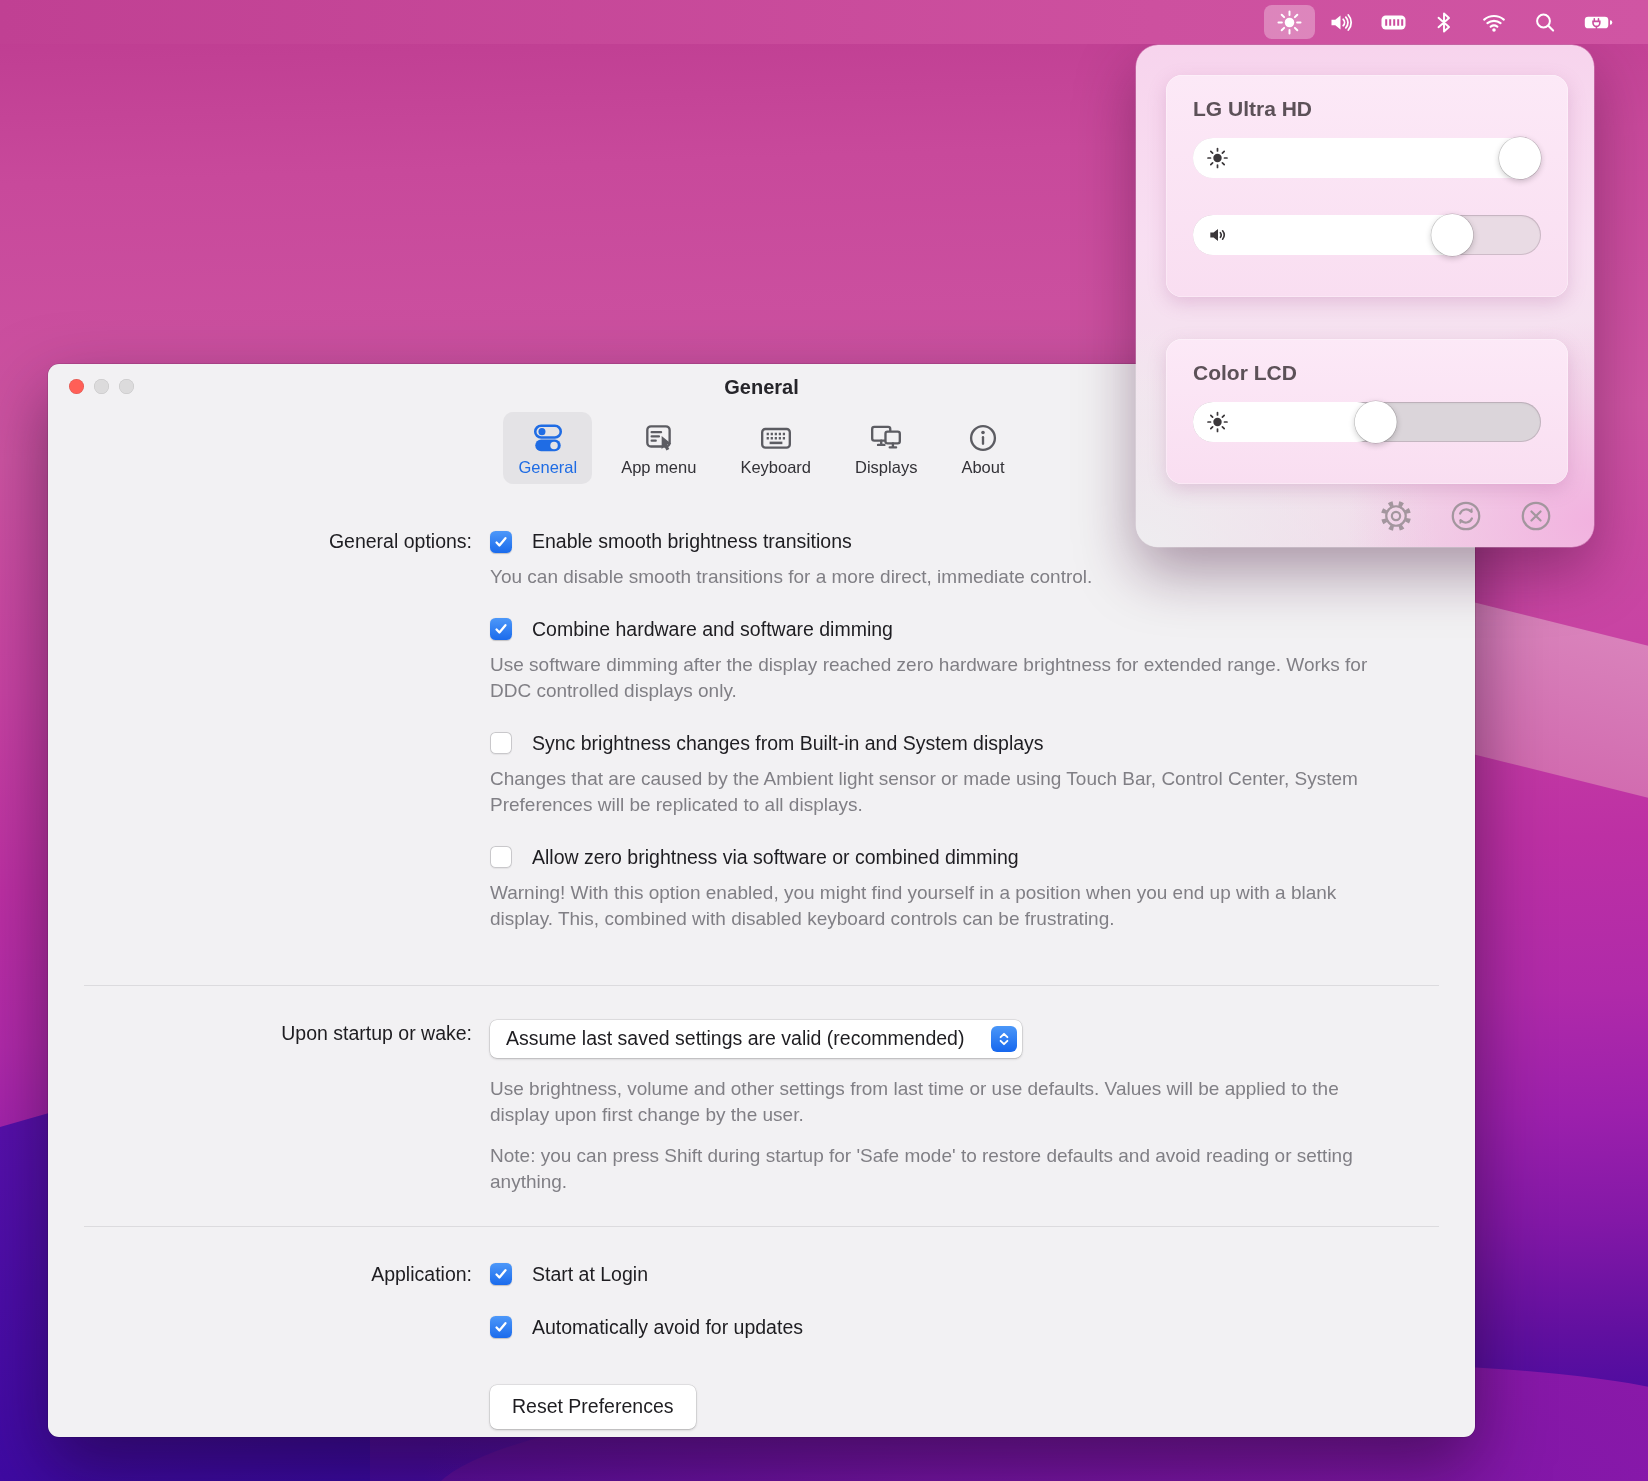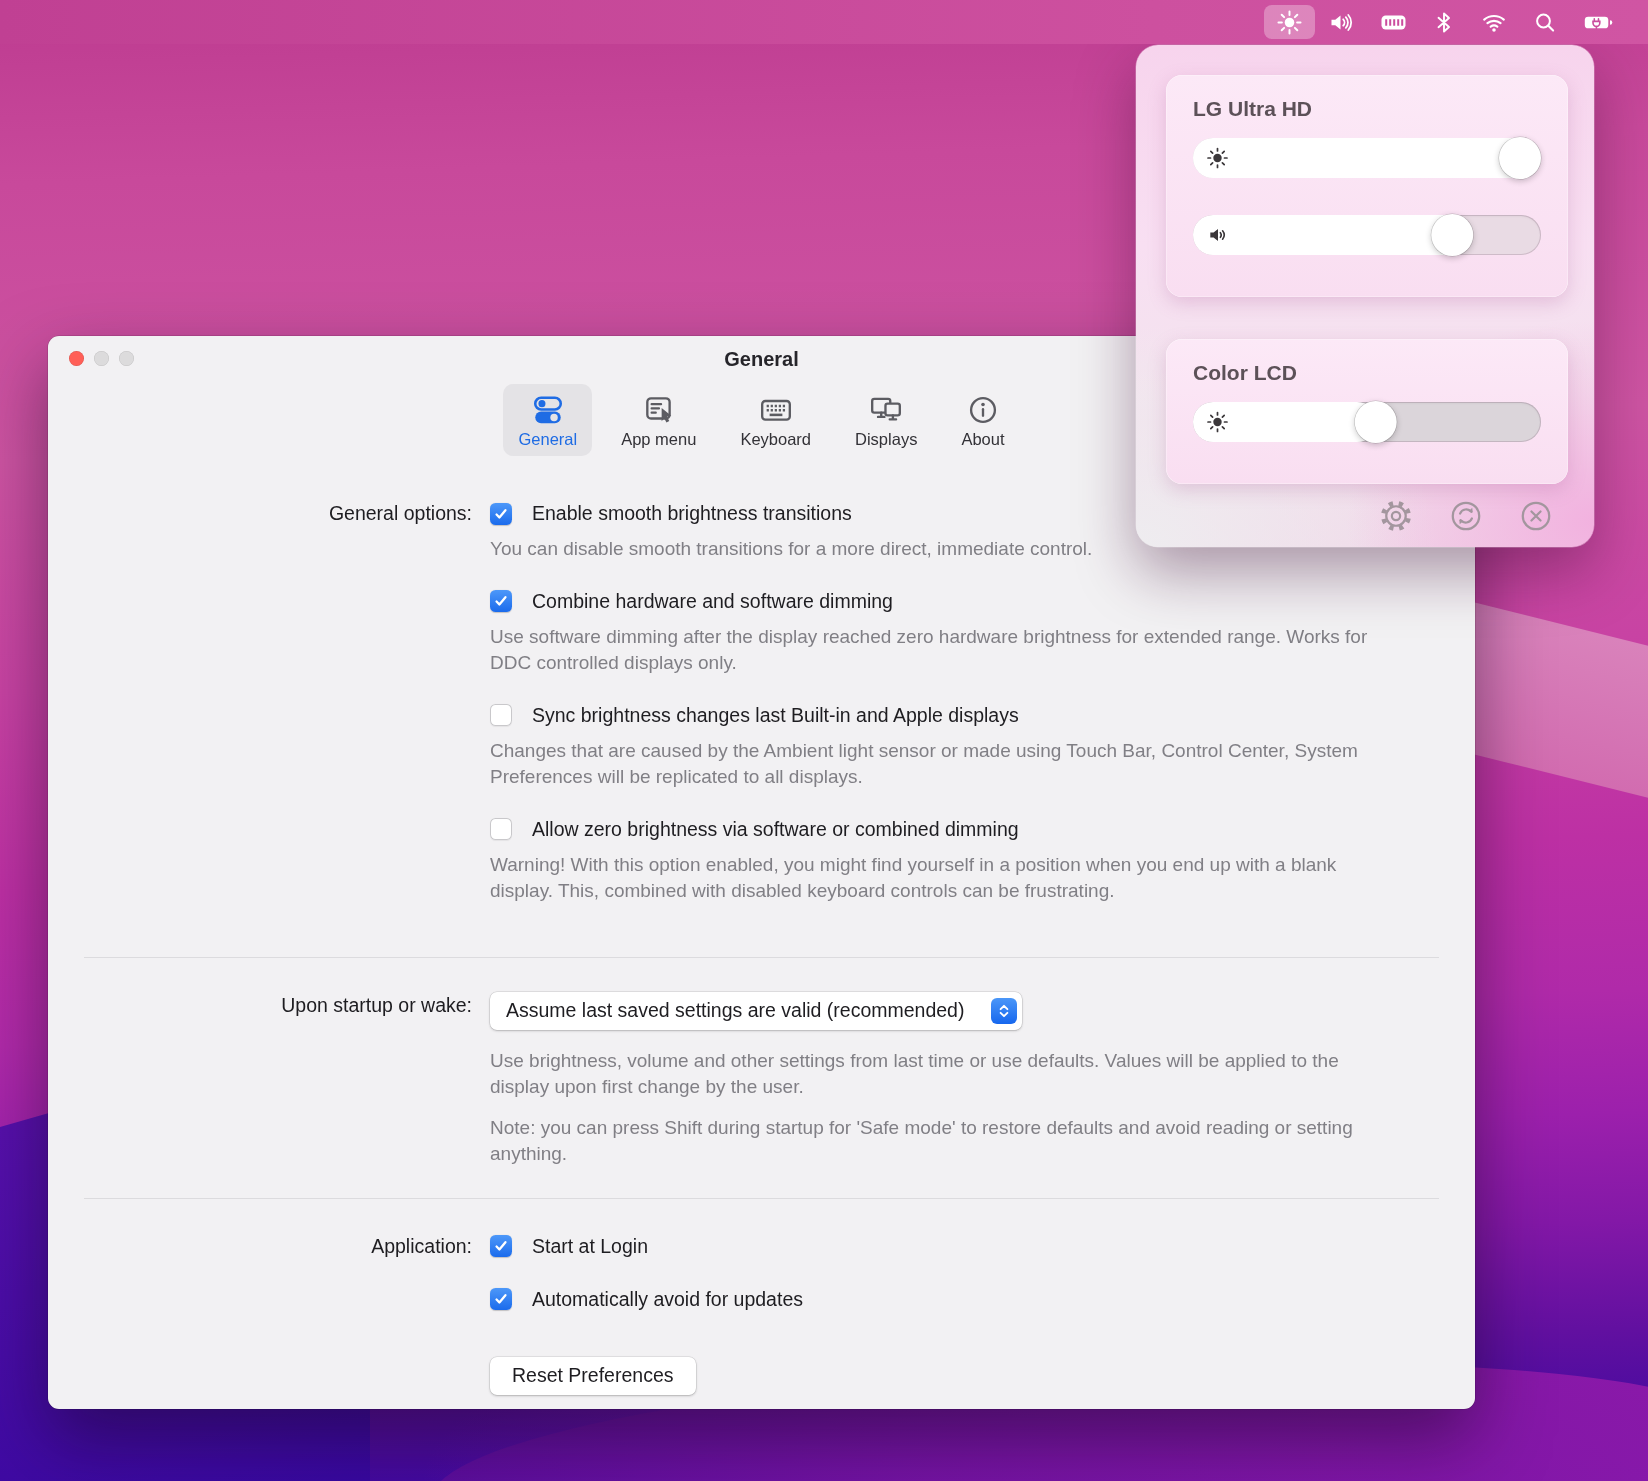--- a/index.html
+++ b/index.html
@@ -24,21 +24,21 @@
   
   .menubar { position:absolute; top:0; left:0; right:0; height:44px;
     background:linear-gradient(90deg,#c04093,#cd509f 70%,#d055a3);
     display:flex; justify-content:flex-end; align-items:center; padding-right:22px; z-index:40; }
   .mb-item { height:34px; padding:0 13px; border:none; background:transparent; border-radius:8px;
     display:flex; align-items:center; justify-content:center; color:#fff; cursor:default; }
   .mb-item.active { background:rgba(255,255,255,.30); }
   .mb-item svg { display:block; }
 
   
-  .window { position:absolute; left:48px; top:336px; width:1427px; height:1073px;
+  .window { position:absolute; left:48px; top:364px; width:1427px; height:1073px;
     background:#f2f1f3; border-radius:11px; z-index:10;
     box-shadow:0 0 0 .5px rgba(0,0,0,.2), 0 30px 70px rgba(25,5,35,.5); }
   .titlebar { position:relative; height:46px; }
   .traffic { position:absolute; left:21px; top:15px; display:flex; gap:10px; }
   .tl { width:15px; height:15px; border-radius:50%; }
   .tl.red  { background:#ff5f57; box-shadow:inset 0 0 0 .5px rgba(0,0,0,.15); }
   .tl.gray { background:#dcdbdc; box-shadow:inset 0 0 0 .5px rgba(0,0,0,.12); }
   .win-title { position:absolute; left:0; right:0; top:12px; text-align:center;
     font-size:20px; font-weight:700; color:#26252a; }
 
@@ -67,21 +67,21 @@
   .dropdown { display:inline-flex; align-items:center; gap:27px; height:38px;
     padding:0 5px 0 16px; background:#fff; border:none; border-radius:7px;
     font-family:inherit; font-size:19.5px; color:#1e1d21;
     box-shadow:0 0 0 .5px rgba(0,0,0,.14), 0 1px 2.5px rgba(0,0,0,.2); }
   .dd-chevrons { width:26px; height:26px; border-radius:6px;
     background:linear-gradient(180deg,#4b97f8,#1667ee);
     display:flex; align-items:center; justify-content:center; }
   .startup-desc1 { margin-top:18px; } .startup-desc2 { margin-top:14px; }
 
   .app-rows .cb-row { margin-bottom:26px; }
-  .reset-btn { height:38px; padding:0 22px; margin-top:18px; background:#fff; border:none;
+  .reset-btn { height:44px; padding:0 22px; margin-top:18px; background:#fff; border:none;
     border-radius:7px; font-family:inherit; font-size:19.5px; color:#1e1d21;
     box-shadow:0 0 0 .5px rgba(0,0,0,.13), 0 1px 2.5px rgba(0,0,0,.22); }
 
   
   .popover { position:absolute; left:1136px; top:45px; width:458px; height:502px;
     border-radius:22px; z-index:30; padding:30px 26px 0 30px;
     background-image:
       radial-gradient(120% 90% at 100% 95%, rgba(242,173,222,.9) 0%, rgba(242,173,222,0) 45%),
       radial-gradient(120% 80% at 0% 100%, rgba(238,238,240,.95) 0%, rgba(238,238,240,0) 55%),
       linear-gradient(180deg,#f7d4ed 0%,#f8dff2 40%,#f3e3ee 70%,#f1d9e9 100%);
@@ -266,21 +266,21 @@
                     <path d="M4 9.6l3.2 3.3 6.8-8.2" stroke="#fff" stroke-width="2.6" stroke-linecap="round" stroke-linejoin="round"></path>
                   </svg>
               </span>
               <span class="cb-label">Combine hardware and software dimming</span>
             </div>
             <p class="desc">Use software dimming after the display reached zero hardware brightness for extended range. Works for DDC controlled displays only.</p>
           </div>
           <div class="cb-group">
             <div class="cb-row">
               <span class="checkbox unchecked"></span>
-              <span class="cb-label">Sync brightness changes last Built-in and Apple displays</span>
+              <span class="cb-label">Sync brightness changes from Built-in and System displays</span>
             </div>
             <p class="desc">Changes that are caused by the Ambient light sensor or made using Touch Bar, Control Center, System Preferences will be replicated to all displays.</p>
           </div>
           <div class="cb-group">
             <div class="cb-row">
               <span class="checkbox unchecked"></span>
               <span class="cb-label">Allow zero brightness via software or combined dimming</span>
             </div>
             <p class="desc">Warning! With this option enabled, you might find yourself in a position when you end up with a blank display. This, combined with disabled keyboard controls can be frustrating.</p>
           </div>

